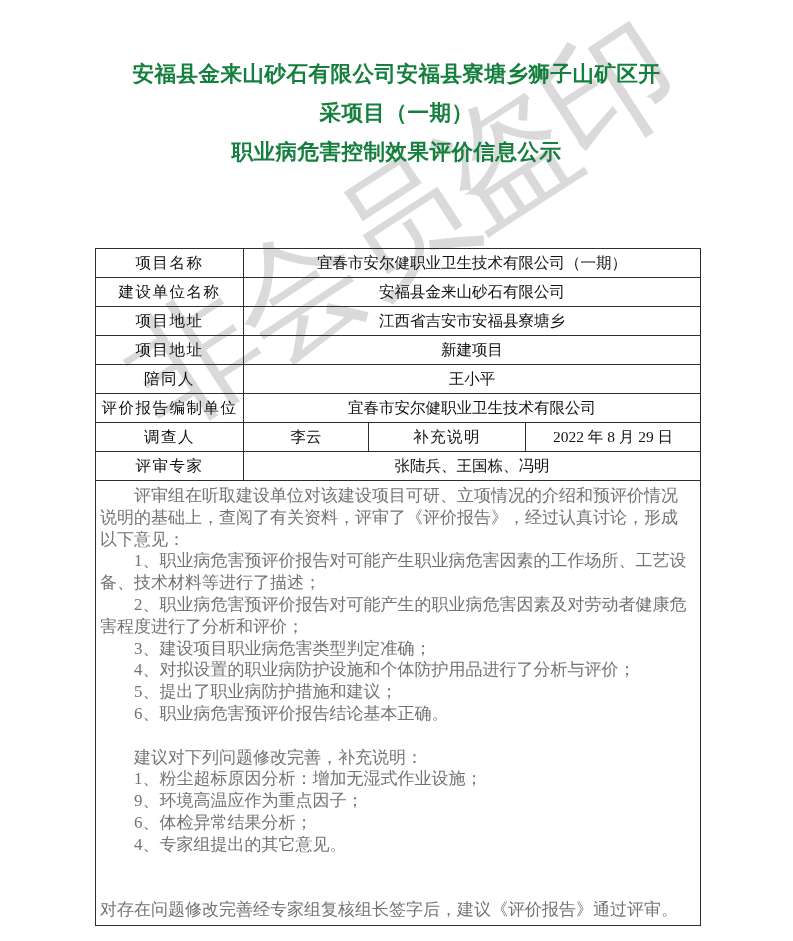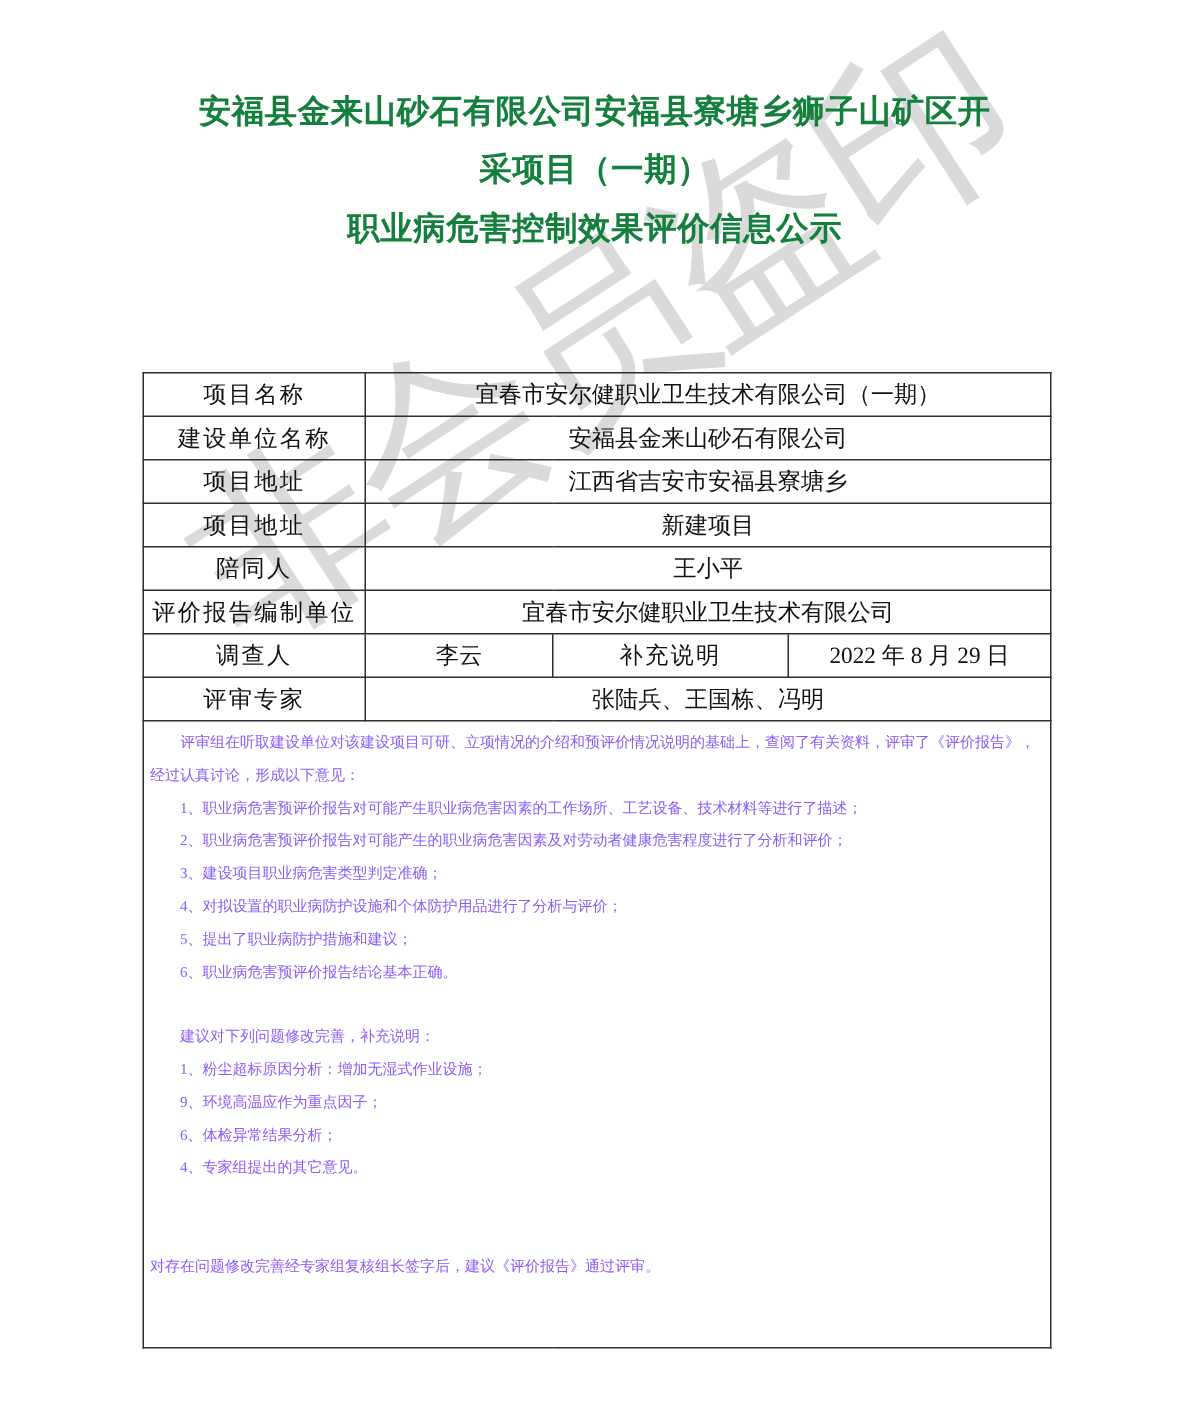--- a/index.html
+++ b/index.html
@@ -65,23 +65,23 @@
     background: transparent;
   }
   table.info td.lbl { letter-spacing: 1.5px; }
   table.info td.opinion-cell {
     height: 418px;
     text-align: left;
     vertical-align: top;
     padding: 4px 6px 4px 4px;
   }
   .opinion-cell p {
-    font-size: 10px;
+    font-size: 17px;
     line-height: 21.8px;
-    color: #8b5cf6;
+    color: #737373;
   }
   .opinion-cell p.indent { text-indent: 2em; }
   .opinion-cell p.blank { height: 21.8px; }
 </style>
 </head>
 <body>
 
 <div class="page">
 
   <div class="watermark">非会员盗印</div>

